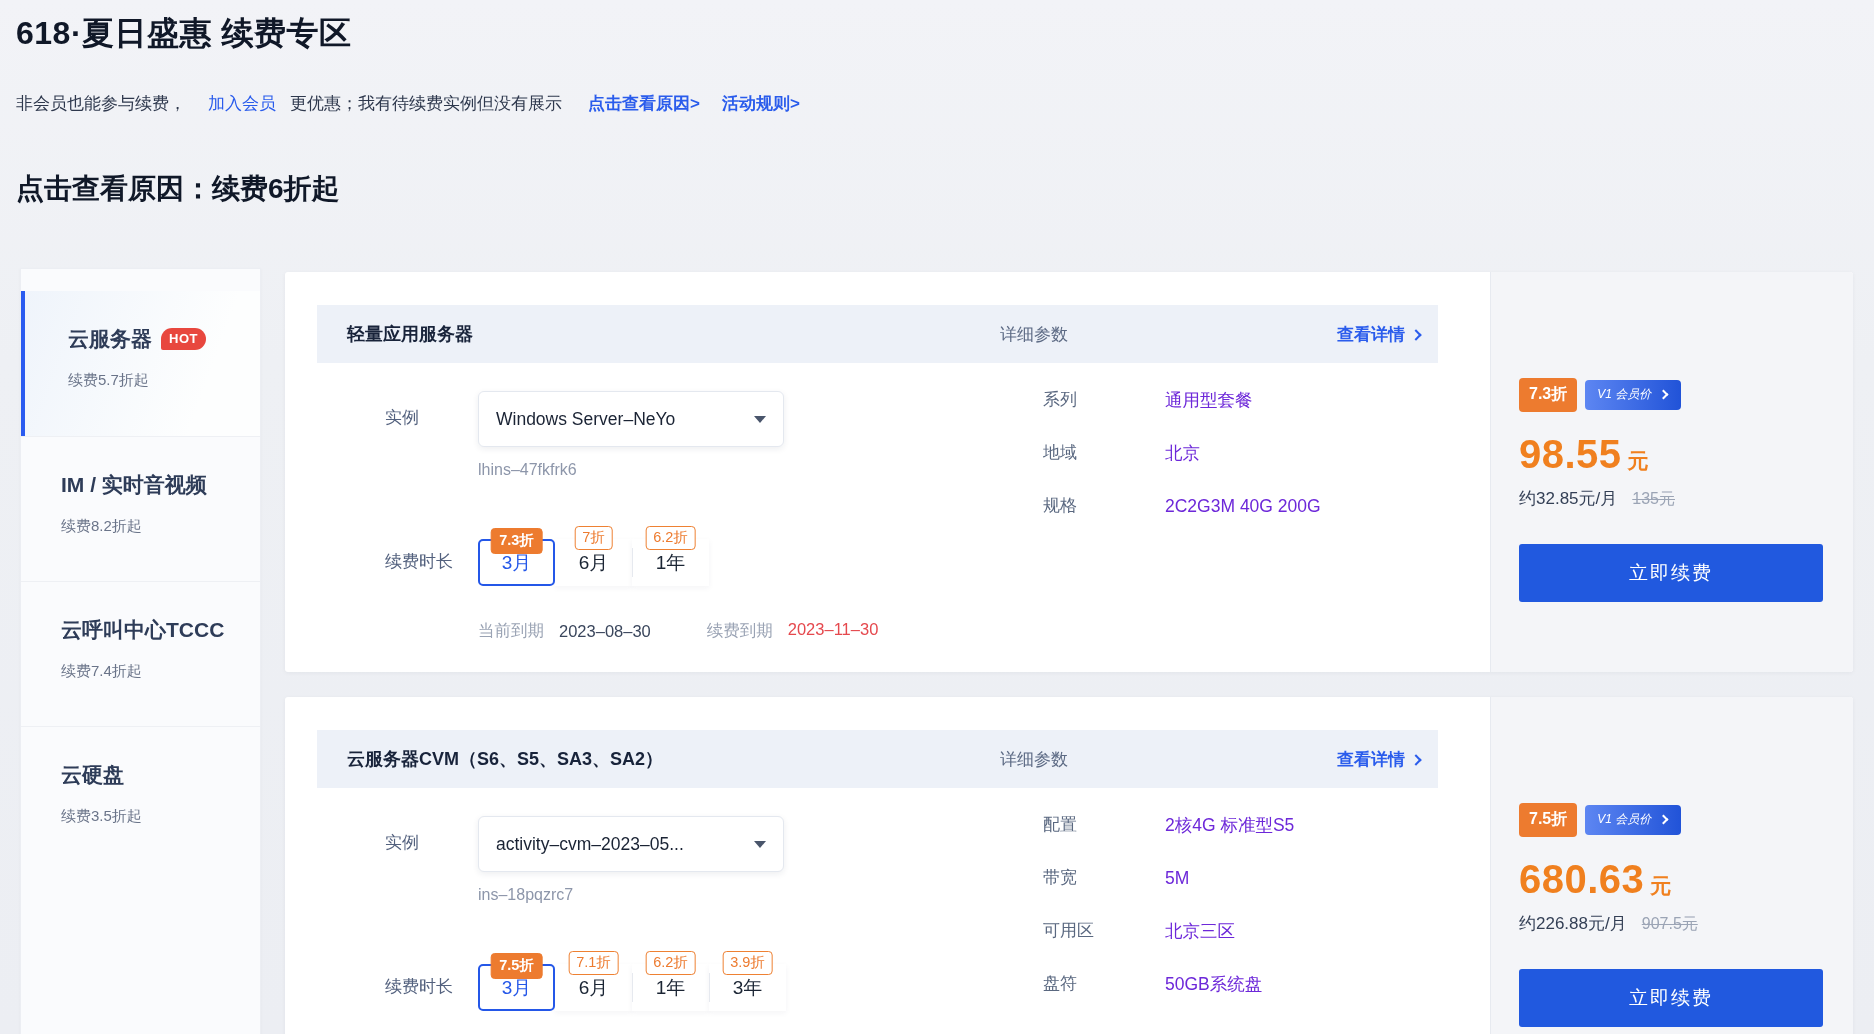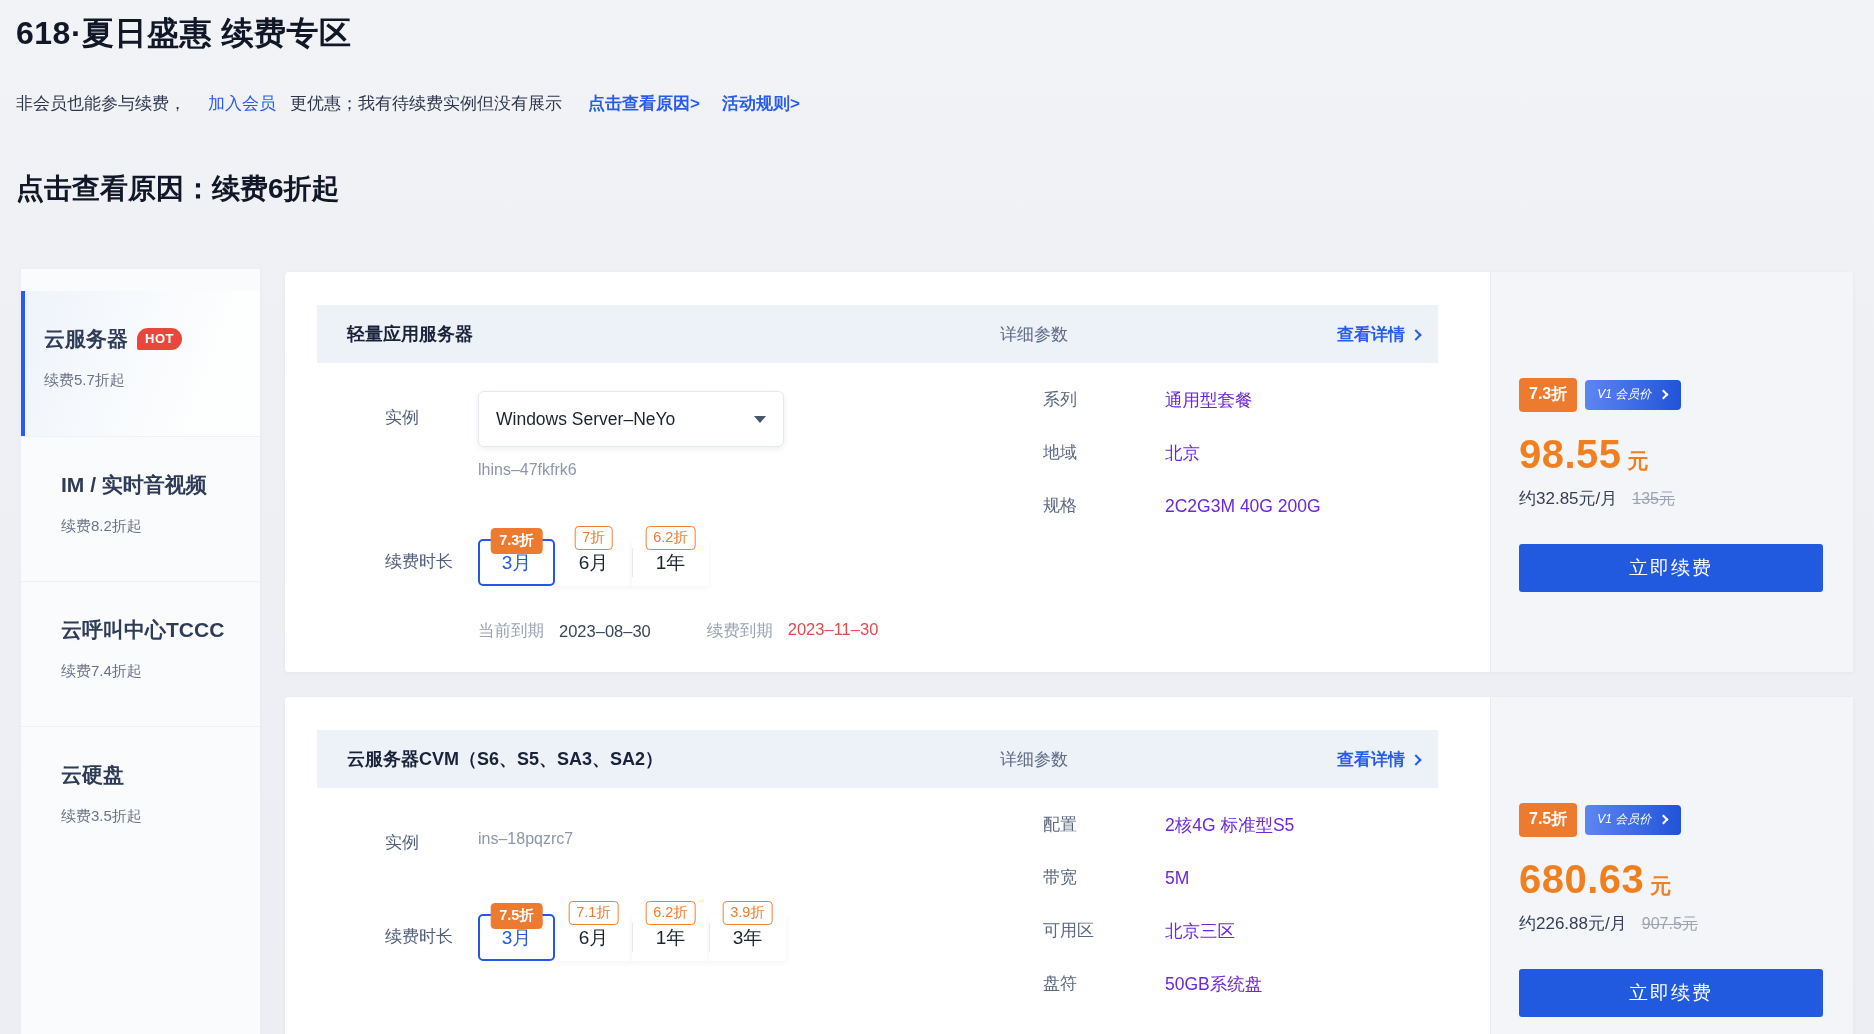--- a/index.html
+++ b/index.html
@@ -20,21 +20,21 @@
   .lnk.bold { font-weight:bold; margin-right:22px; }
   .section-title { position:absolute; left:16px; top:170px; font-size:28px; font-weight:bold; color:#101828; }
 
   
   .sidebar { position:absolute; left:20px; top:268px; width:241px; height:766px;
     background:#fafbfd; border:1px solid #ecEEf3; border-bottom:none; padding-top:22px;
     box-shadow:0 1px 3px rgba(25,35,60,.04); }
   .side-item { height:145px; padding:34px 10px 0 40px; position:relative; cursor:pointer; }
   .side-item + .side-item { border-top:1px solid #eef0f4; }
   .side-item.active { background:linear-gradient(110deg,#eff4fb 0%,#fdfefe 75%);
-    border-left:4px solid #2a5bf0; padding-left:19px; }
+    border-left:4px solid #2a5bf0; padding-left:43px; }
   .side-title { font-size:21px; font-weight:bold; color:#2e3c58; }
   .hot { display:inline-block; margin-left:9px; background:#e8473e; color:#fff;
     font-size:13px; font-weight:bold; padding:3px 8px 4px; border-radius:11px 11px 11px 2px;
     vertical-align:3px; letter-spacing:.5px; }
   .side-sub { margin-top:18px; font-size:15px; color:#6a7489; }
 
   
   .card { position:absolute; left:285px; width:1568px; background:#fff; border-radius:3px;
     box-shadow:0 1px 4px rgba(25,35,60,.05); display:flex; overflow:hidden; }
   .card.c1 { top:272px; height:400px; }
@@ -85,21 +85,21 @@
     padding:6px 10px 7px; border-radius:4px; }
   .vip-badge { margin-left:8px; background:linear-gradient(90deg,#5d86f2,#2153d8); color:#fff;
     font-size:12px; font-style:italic; padding:6px 14px 7px 12px; border-radius:4px; cursor:pointer;
     display:flex; align-items:center; }
   .vip-badge .chev { border-color:#fff; width:7px; height:7px; margin-left:9px; border-width:2px; }
   .price-row { margin-top:20px; display:flex; align-items:baseline; }
   .price-num { font-size:40px; font-weight:bold; color:#f0801f; letter-spacing:.5px; }
   .price-unit { font-size:21px; font-weight:bold; color:#f0801f; margin-left:6px; }
   .monthly-row { margin-top:10px; font-size:17px; color:#333f55; }
   .orig-price { margin-left:15px; font-size:16px; color:#9ba4b5; text-decoration:line-through; }
-  .renew-btn { margin-top:34px; width:100%; height:48px; background:#2159df; color:#fff;
+  .renew-btn { margin-top:34px; width:100%; height:58px; background:#2159df; color:#fff;
     font-size:19px; letter-spacing:2px; border:none; border-radius:3px; cursor:pointer;
     font-family:inherit; }
 </style>
 </head>
 <body>
 
 <h1 class="page-title">618·夏日盛惠 续费专区</h1>
 
 <div class="subtitle">
   <span class="t1">非会员也能参与续费，</span><a class="lnk join">加入会员</a><span class="t2">更优惠；我有待续费实例但没有展示</span><a class="lnk bold">点击查看原因&gt;</a><a class="lnk bold">活动规则&gt;</a>
@@ -210,20 +210,24 @@
   <div class="card-left">
     <div class="strip">
       <span class="strip-title">云服务器CVM（S6、S5、SA3、SA2）</span>
       <span class="strip-params">详细参数</span>
       <span class="strip-link"><span>查看详情</span><i class="chev"></i></span>
     </div>
     <div class="rows">
       <div class="frow row-instance">
         <div class="row-label">实例</div>
         <div>
+          <div class="dropdown">
+            <span class="dropdown-text">activity–cvm–2023–05...</span>
+            <i class="caret"></i>
+          </div>
           <div class="instance-id">ins–18pqzrc7</div>
         </div>
       </div>
       <div class="frow row-duration">
         <div class="row-label">续费时长</div>
         <div class="dur-options">
           <div class="dur-opt selected">
             <span class="dur-badge filled">7.5折</span>
             <span>3月</span>
           </div>

